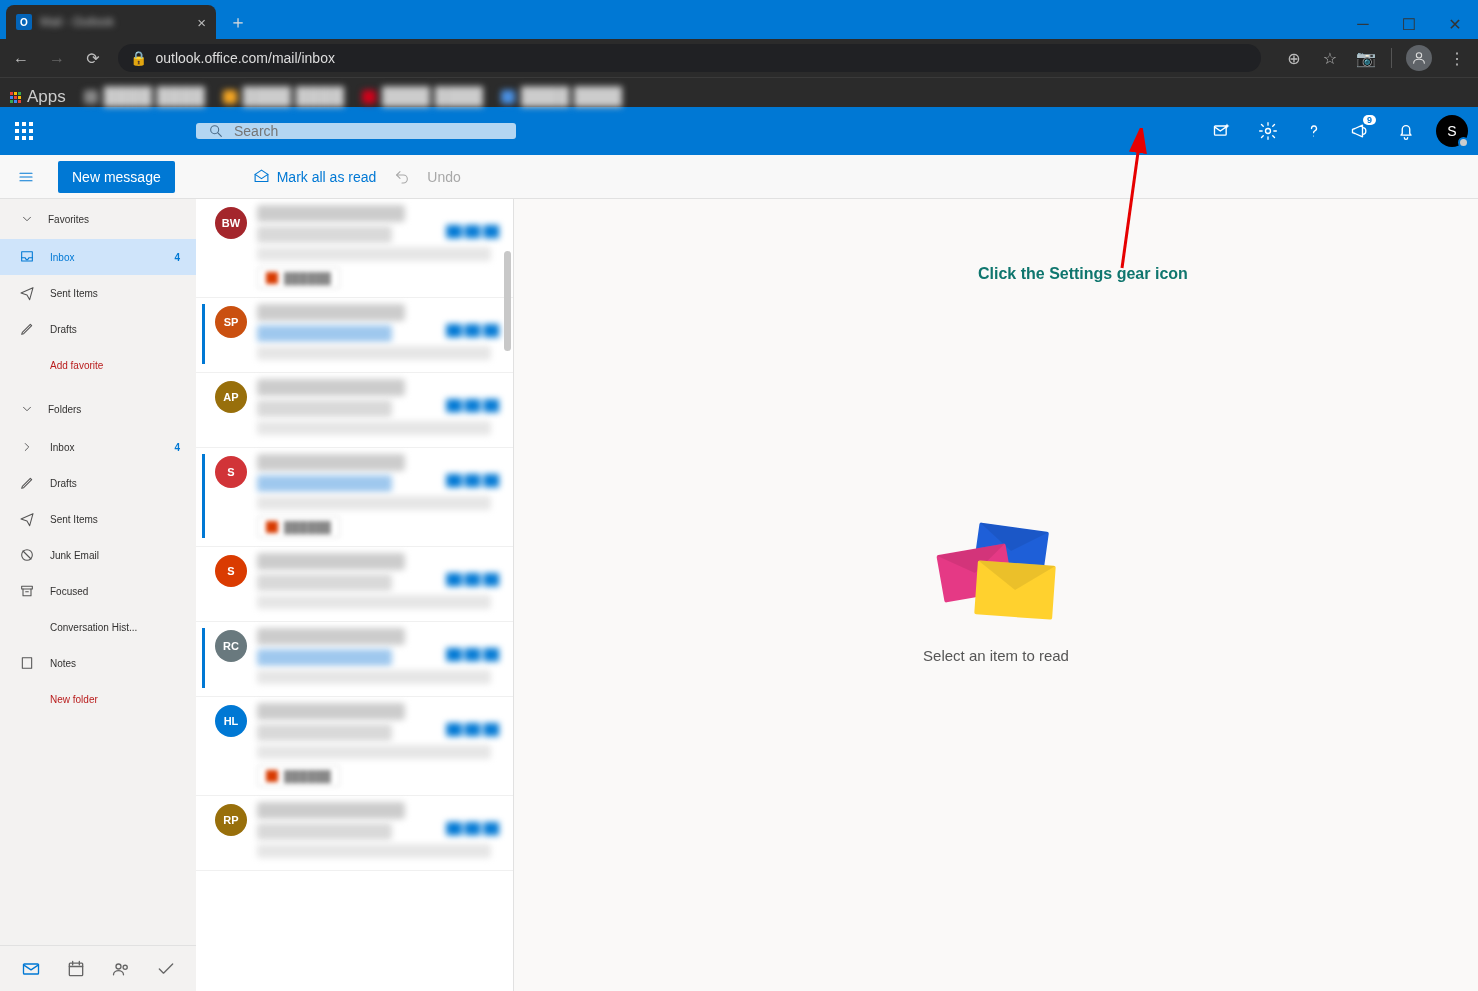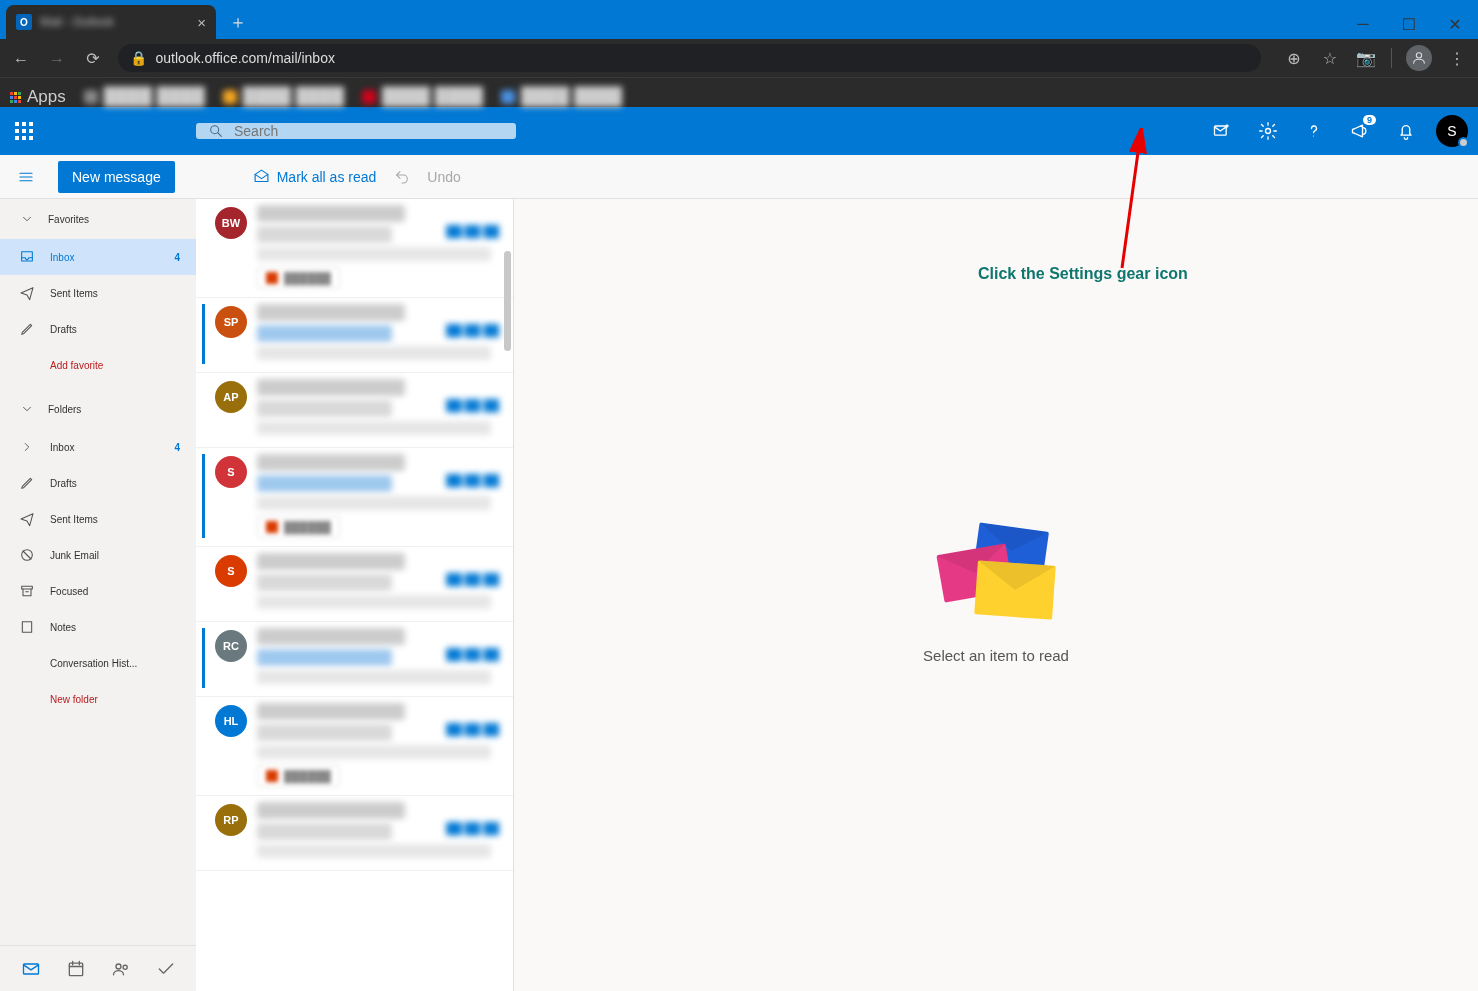--- a/index.html
+++ b/index.html
@@ -340,30 +340,30 @@
         <div class="navitem">
           <span class="ic">
             <svg class="stroke" viewBox="0 0 24 24" width="16">
               <rect x="4" y="5" width="16" height="4"></rect>
               <path d="M6 9v10h12V9M10 13h4"></path>
             </svg>
           </span>
       <span>Focused</span>
       </div>
         <div class="navitem">
-          <span class="ic">
-            <svg class="stroke" viewBox="0 0 24 24" width="16">
-              <rect x="5" y="4" width="14" height="16"></rect>
-            </svg>
-          </span>
-      <span>Notes</span>
-      </div>
-        <div class="navitem">
           <span class="ic"></span>
       <span>Conversation Hist...</span>
+      </div>
+        <div class="navitem">
+          <span class="ic">
+            <svg class="stroke" viewBox="0 0 24 24" width="16">
+              <rect x="5" y="4" width="14" height="16"></rect>
+            </svg>
+          </span>
+      <span>Notes</span>
       </div>
       </div>
     <div class="navitem link">
         <span>New folder</span>
       </div>
 
     <div class="nav-bottom">
       <span class="bic">
           <svg class="stroke" viewBox="0 0 24 24" width="20">
             <rect x="3" y="6" width="18" height="12" rx="1"></rect>

